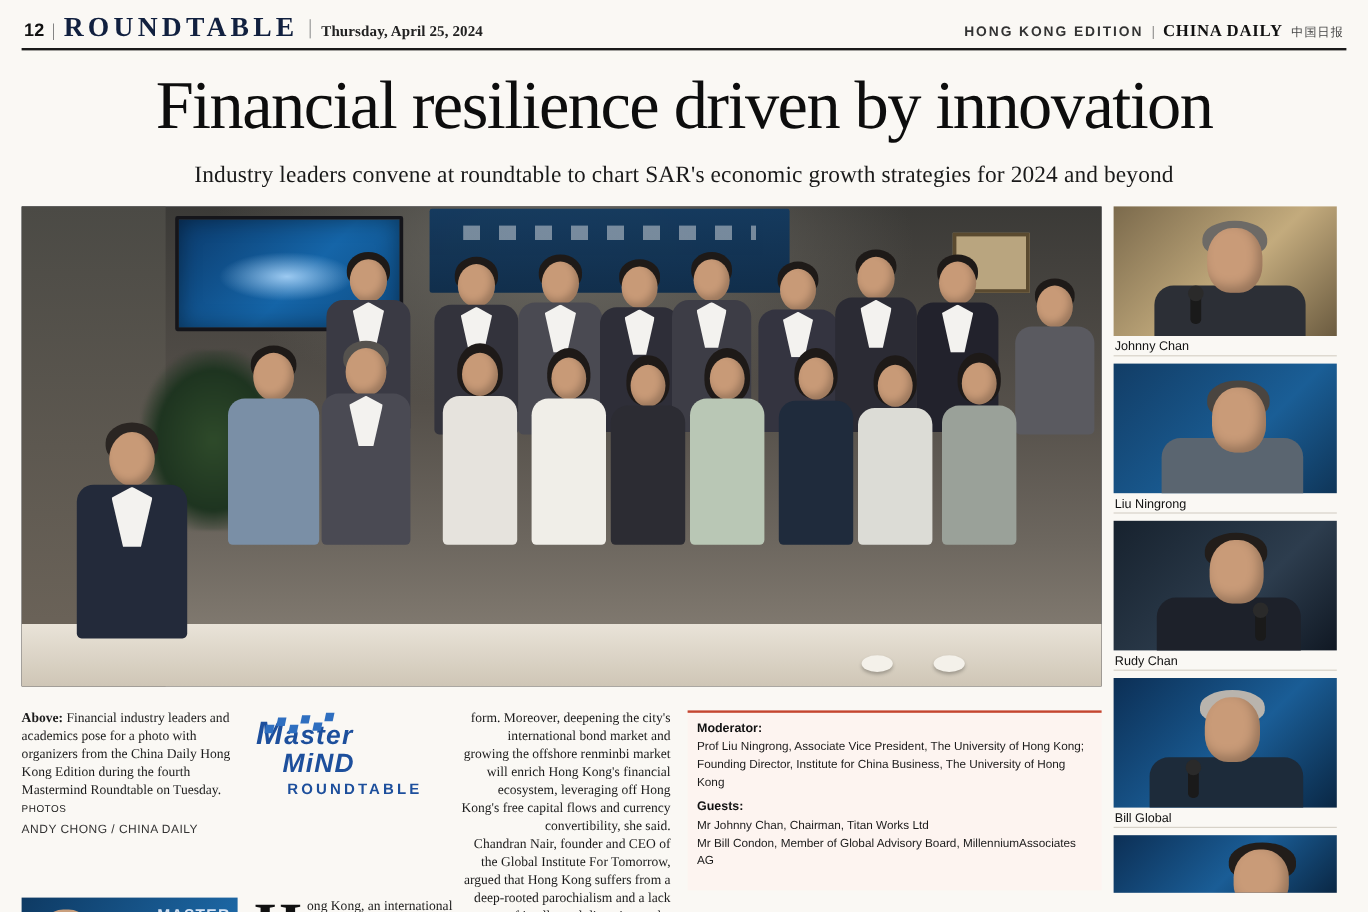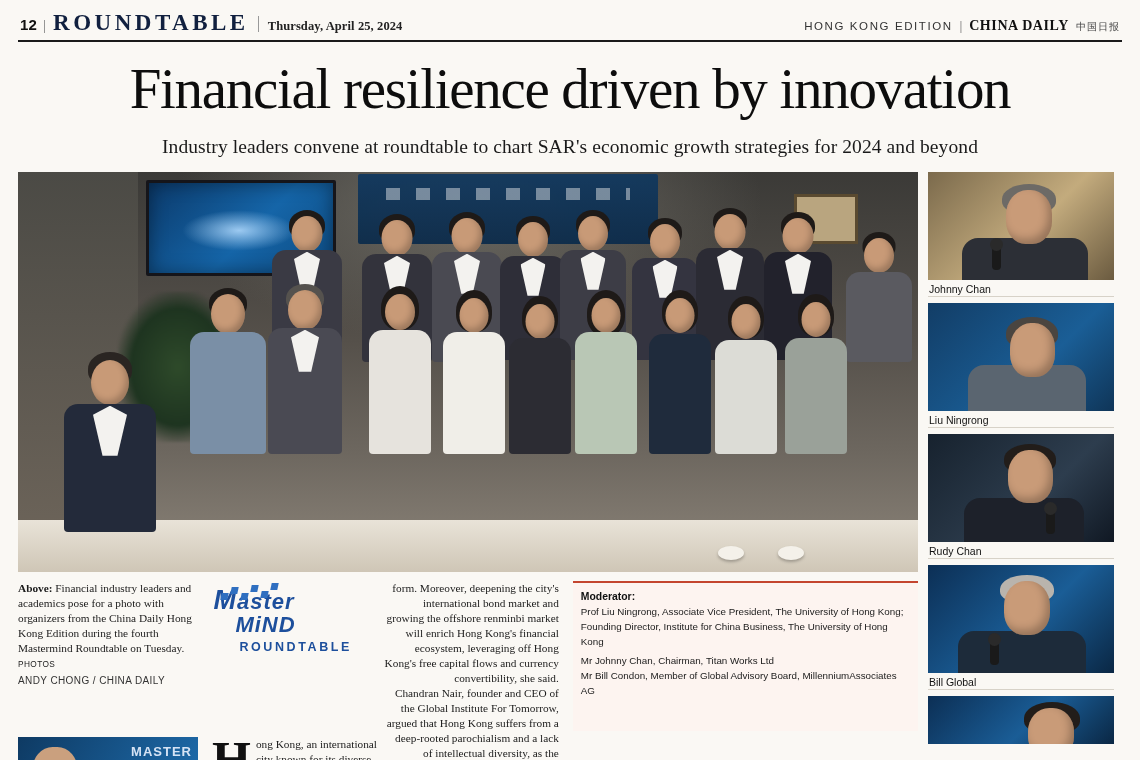--- a/index.html
+++ b/index.html
@@ -59,21 +59,21 @@
   }
   .masthead-right {
     margin-left: auto;
     display: flex;
     align-items: baseline;
     gap: 7px;
   }
   .edition {
     font-family: "Liberation Sans", sans-serif;
     font-size: 11.5px;
-    font-weight: 400;
+    font-weight: 700;
     letter-spacing: 1.6px;
     color: #333;
     padding-left: 20px;
   }
   .edition-sep { color: #555; font-size: 12px; }
   .brand {
     font-family: "Liberation Serif", serif;
     font-weight: 700;
     font-size: 14px;
     letter-spacing: 0.6px;
@@ -195,21 +195,21 @@
   .p-shirt {
     position:absolute; left:50%; transform:translateX(-50%);
     background:#f3f2ef;
     clip-path: polygon(50% 0, 100% 18%, 72% 100%, 28% 100%, 0 18%);
   }
 
   
   .below-hero {
     display: flex;
     gap: 14px;
-    margin-top: 9px;
+    margin-top: 20px;
     height: 150px;
   }
   .col {
     font-family: "Liberation Serif", serif;
     font-size: 11.3px;
     line-height: 1.33;
     color: #1b1b1b;
   }
   .col-1 { width: 180px; }
   .col-2 { width: 160px; }
@@ -531,20 +531,21 @@
 
         <div class="col col-3">
           <div>form. Moreover, deepening the city's international bond market and growing the offshore renminbi market will enrich Hong Kong's financial ecosystem, leveraging off Hong Kong's free capital flows and currency convertibility, she said.</div>
           <div style="text-indent:10px;">Chandran Nair, founder and CEO of the Global Institute For Tomorrow, argued that Hong Kong suffers from a deep-rooted parochialism and a lack of intellectual diversity, as the</div>
         </div>
 
         <div class="panel">
           <h4>Moderator:</h4>
           <span class="ln">Prof Liu Ningrong, Associate Vice President, The University of Hong Kong; Founding Director, Institute for China Business, The University of Hong Kong</span>
           <div class="gap"></div>
+          <h4>Guests:</h4>
           <span class="ln">Mr Johnny Chan, Chairman, Titan Works Ltd</span>
           <span class="ln">Mr Bill Condon, Member of Global Advisory Board, MillenniumAssociates AG</span>
 
         </div>
       </div>
 
       <div class="bottom-strip">
         <div class="thumb-left">
           <div class="face"></div>
           <div class="txt">

